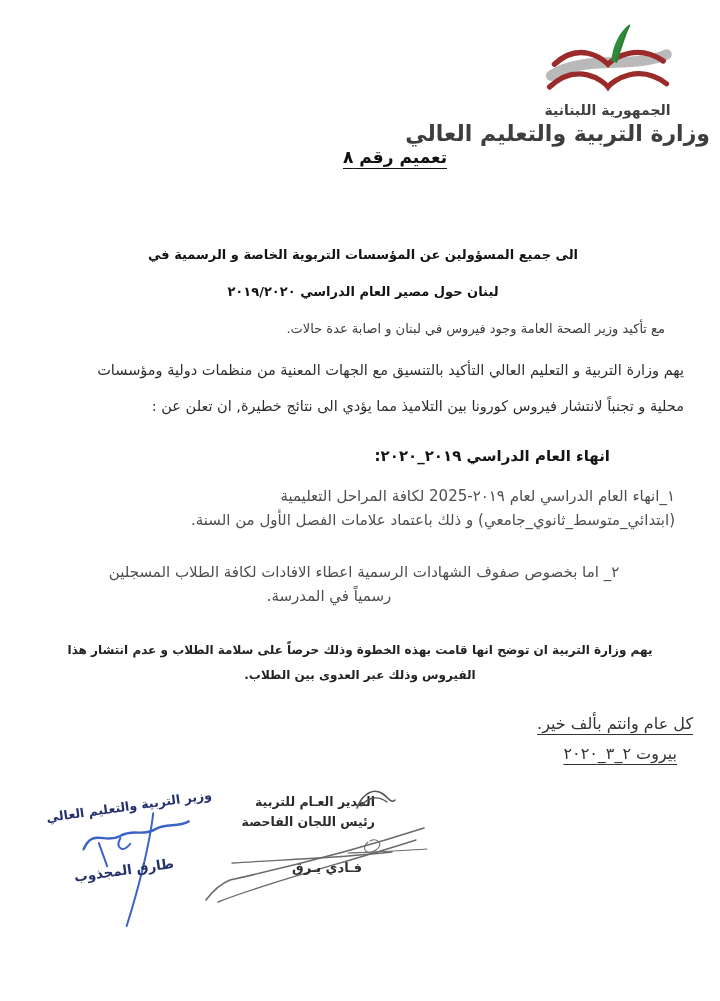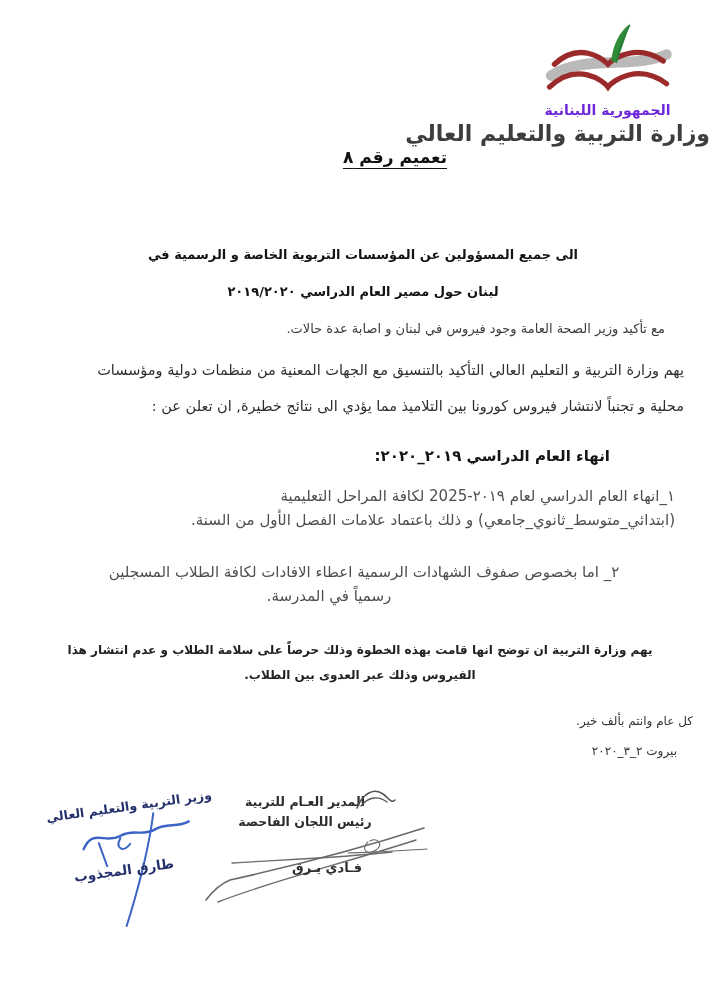--- a/index.html
+++ b/index.html
@@ -11,21 +11,21 @@
     overflow:hidden;
     direction:rtl;
     font-family:"DejaVu Sans","Liberation Sans",sans-serif;
     color:#1a1a1a;
   }
   .abs { position:absolute; }
 
   
   .logo-block { top:22px; left:505px; width:205px; text-align:center; }
   .logo-svg { display:block; margin:0 auto; }
-  .republic-name { font-size:14px; font-weight:bold; color:#6d28d9; margin-top:2px; white-space:nowrap; }
+  .republic-name { font-size:14px; font-weight:bold; color:#404040; margin-top:2px; white-space:nowrap; }
   .ministry-name { font-size:22px; font-weight:bold; color:#3e3e3e; margin-top:3px; white-space:nowrap; }
 
   
   .circular-title {
     top:147px; left:35px; width:100%;
     text-align:center; font-size:17px; font-weight:bold; color:#111;
     text-decoration:underline; text-underline-offset:5px;
   }
 
   
@@ -58,40 +58,40 @@
 
   
   .note {
     top:638px; left:10px; right:10px;
     text-align:center; font-size:12px; font-weight:bold;
     color:#222; line-height:25px; letter-spacing:-0.2px;
   }
 
   
   .closing-greeting, .closing-date {
-    font-size:12px; color:#333;
-    text-underline-offset:5px;
+    font-size:16px; color:#333;
+    text-decoration:underline; text-underline-offset:5px;
   }
   .closing-greeting { top:714px; right:27px; }
   .closing-date { top:744px; right:43px; }
 
   
   .minister-stamp {
     top:798px; left:52px; width:170px; height:130px;
     transform:rotate(-8deg);
     color:#25316d;
   }
   .minister-title { font-size:12.5px; font-weight:bold; text-align:center; white-space:nowrap; }
   .minister-sig-svg { position:absolute; top:12px; left:28px; }
   .minister-name { position:absolute; top:62px; left:6px; width:130px; text-align:center; font-size:13.5px; font-weight:bold; white-space:nowrap; }
 
   
   .director-block {
     top:792px; left:235px; width:140px;
-    text-align:center; font-size:12.5px; font-weight:bold;
+    text-align:right; font-size:12.5px; font-weight:bold;
     color:#2b2b2b; line-height:20px;
   }
   .director-scribble { top:786px; left:353px; }
   .director-sig-svg { top:822px; left:192px; }
   .director-name {
     top:860px; left:296px; width:66px;
     text-align:center; font-size:13px; font-weight:bold; color:#2f2f2f; white-space:nowrap;
   }
 </style>
 </head>

